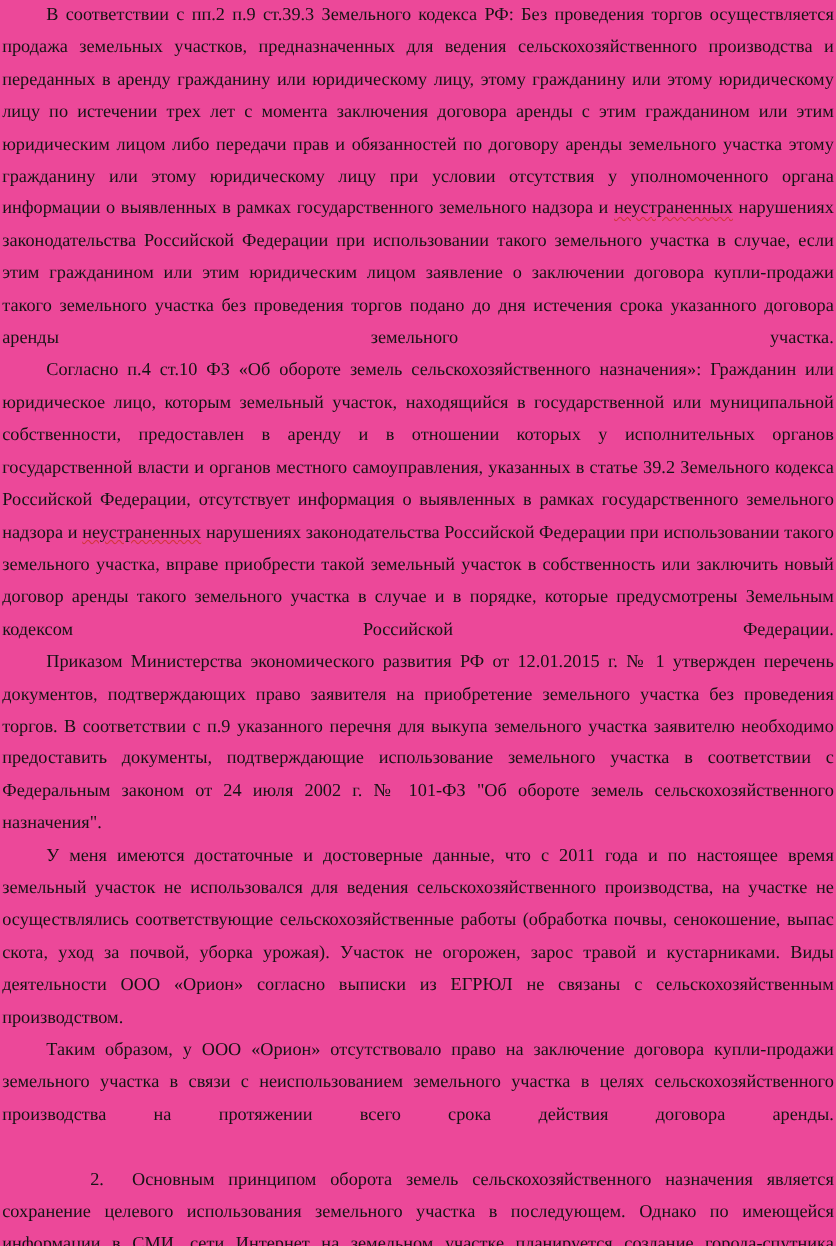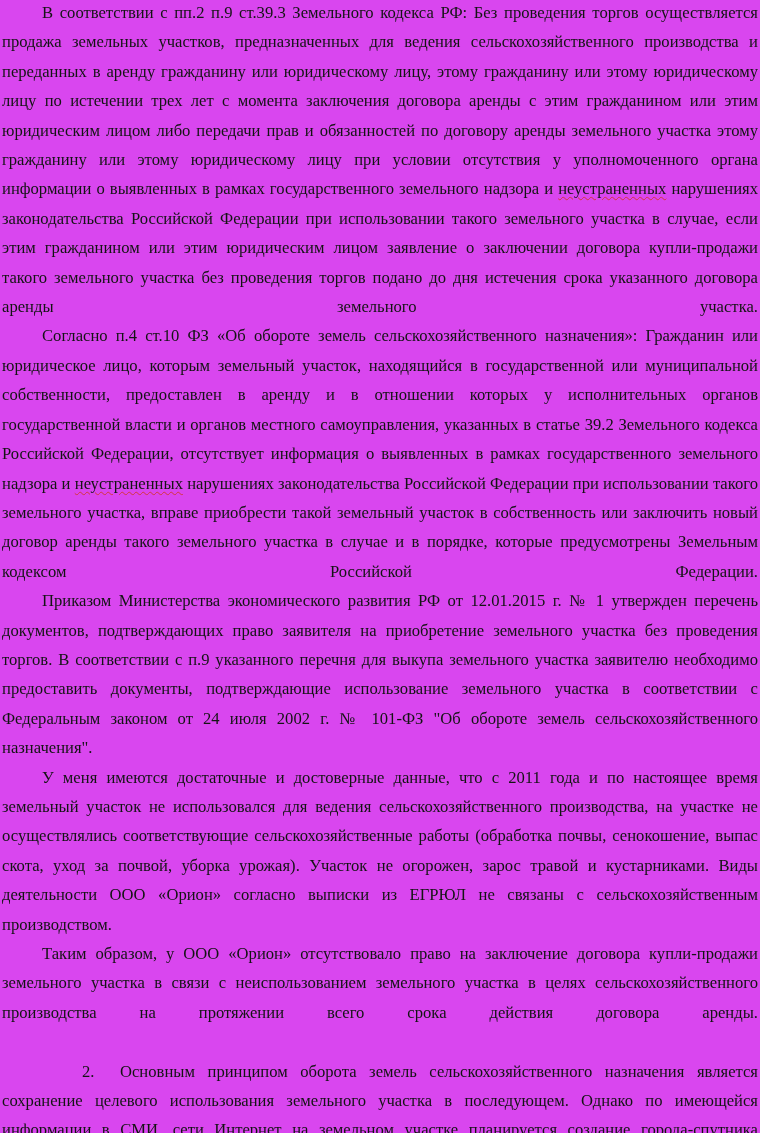--- a/index.html
+++ b/index.html
@@ -11,21 +11,21 @@
     width: 760px;
     height: 1133px;
     overflow: hidden;
     font-family: "Liberation Serif", "DejaVu Serif", serif;
   }
 
   #page {
     position: relative;
     width: 760px;
     height: 1133px;
-    background: #d946ef;
+    background: #ec4899;
     padding: 0;
     box-sizing: border-box;
   }
 
   .doc-body {
     position: absolute;
     left: 2px;
     top: -2px;
     width: 756px;
     font-size: 16.6px;

